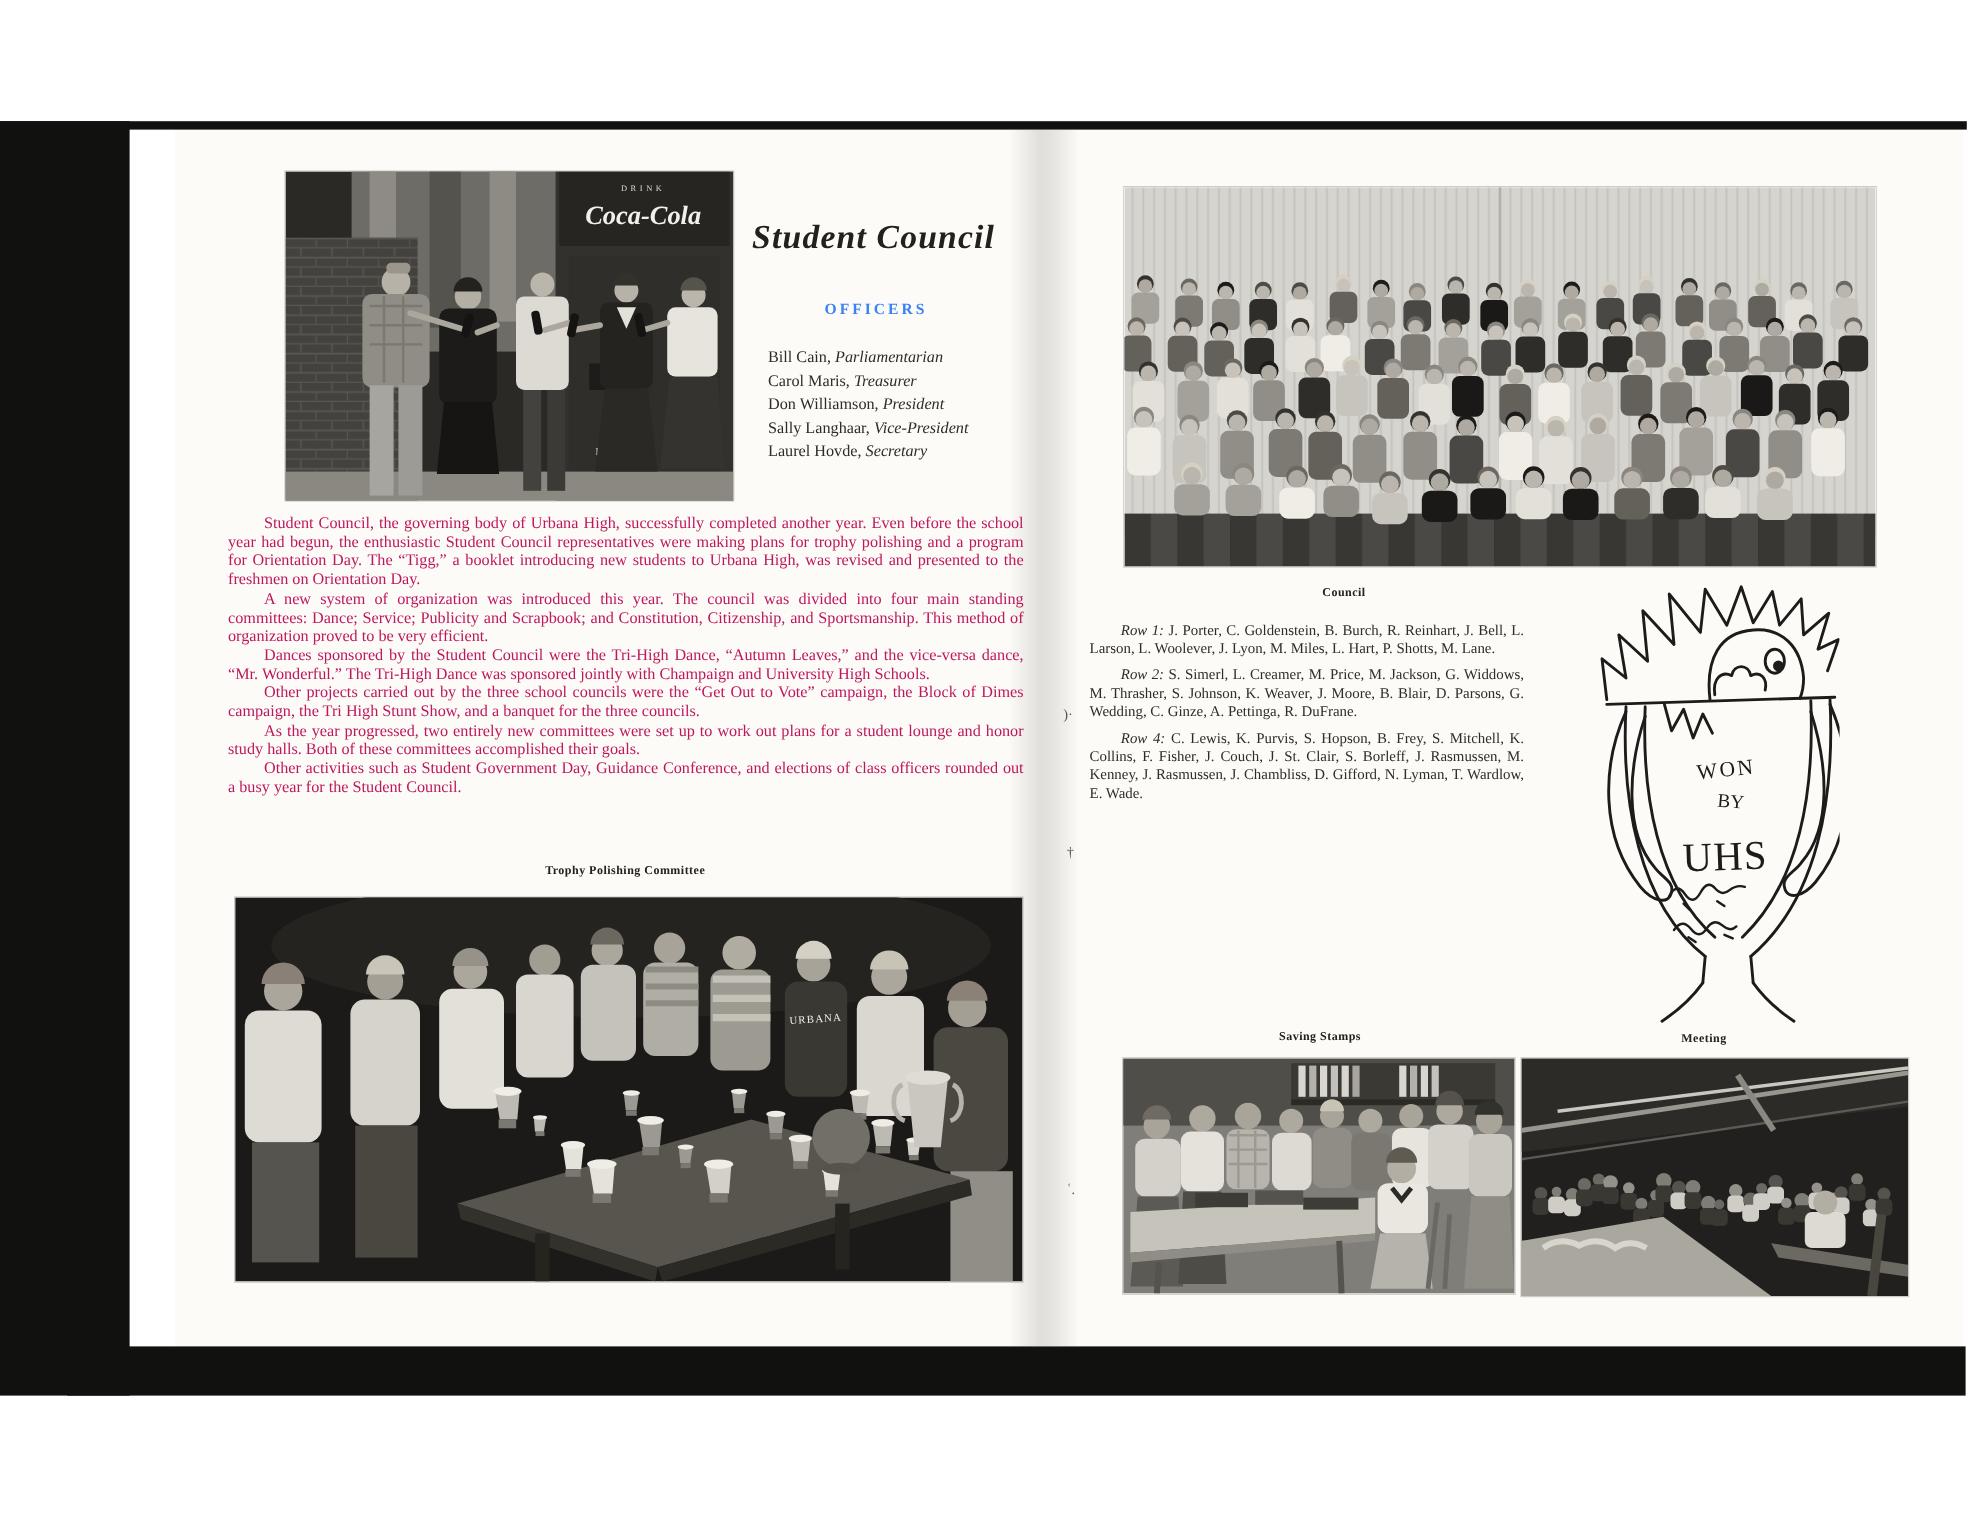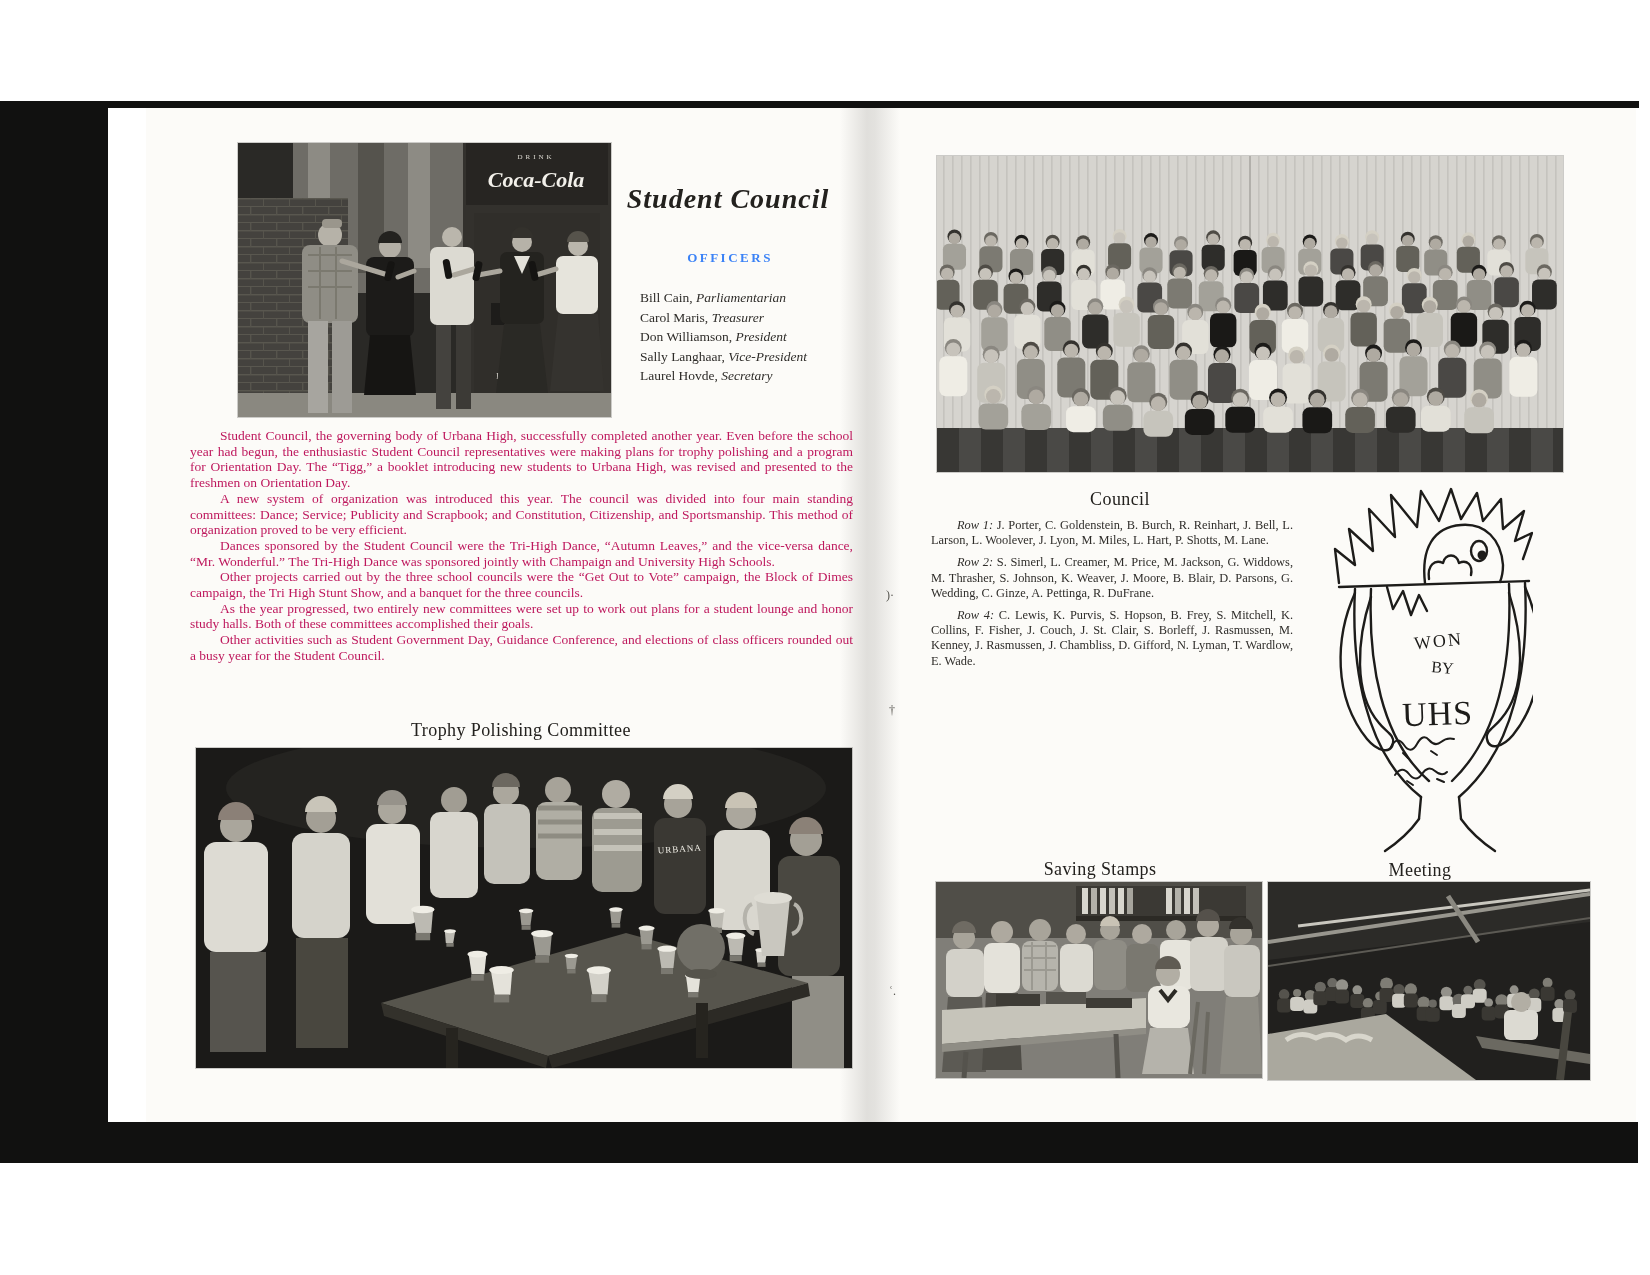--- a/index.html
+++ b/index.html
@@ -22,21 +22,21 @@
   .gutter{left:840px;top:108px;width:60px;height:1014px;
      background:linear-gradient(90deg,rgba(255,255,255,0),rgba(125,123,118,.22)45%,rgba(95,93,89,.16)58%,rgba(255,255,255,0));}
   .artifact{color:#56544f;font-size:12px;}
   
   .title{font-style:italic;font-weight:600;font-size:28px;letter-spacing:1px;color:#23211e;text-align:center;}
   .officers-h{font-size:13px;font-weight:700;letter-spacing:2.5px;text-align:center;color:#3b82f6;}
   .officer{font-size:13.5px;line-height:19.5px;color:#2e2c29;}
   .officer i{font-style:italic;}
   .body-copy{font-size:13.5px;line-height:15.7px;text-align:justify;color:#be185d;}
   .body-copy p{margin:0;text-indent:30px;}
-  .caption{font-weight:400;font-size:18px;letter-spacing:.4px;color:#23211e;text-align:center;}
+  .caption{font-weight:700;font-size:10px;letter-spacing:.4px;color:#23211e;text-align:center;}
   .rows-copy{font-size:12.4px;line-height:15.2px;text-align:justify;color:#2f2d2a;}
   .rows-copy p{margin:0 0 7px 0;text-indent:26px;}
   .rows-copy .rl{font-style:italic;}
   .photo{box-shadow:0 0 0 1px rgba(60,58,54,.25);}
   svg text{font-family:"Liberation Serif",serif;}
 </style>
 </head>
 <body>
 
 <div id="scan">
@@ -702,21 +702,21 @@
             <circle cx="0" cy="-1" r="9" fill="#d4d0c4"></circle>
             <circle cx="0" cy="1" r="7.38" fill="#afaaa1"></circle>
             <rect x="-14.85" y="8.1" width="29.7" height="26" rx="7.2" fill="#c6c4bc"></rect>
           </g>
         </g>
     </svg>
   </div>
 
   <div class="abs caption" style="left:1020px;top:489px;width:200px;">Council</div>
 
-  <div class="abs rows-copy" style="left:931px;top:518px;width:362px;">
+  <div class="abs rows-copy" style="left:908px;top:518px;width:362px;">
     <p><span class="rl">Row 1:</span> <span>J. Porter, C. Goldenstein, B. Burch, R. Reinhart, J. Bell, L. Larson, L. Woolever, J. Lyon, M. Miles, L. Hart, P. Shotts, M. Lane.</span></p>
     <p><span class="rl">Row 2:</span> <span>S. Simerl, L. Creamer, M. Price, M. Jackson, G. Widdows, M. Thrasher, S. Johnson, K. Weaver, J. Moore, B. Blair, D. Parsons, G. Wedding, C. Ginze, A. Pettinga, R. DuFrane.</span></p>
     <p><span class="rl">Row 4:</span> <span>C. Lewis, K. Purvis, S. Hopson, B. Frey, S. Mitchell, K. Collins, F. Fisher, J. Couch, J. St. Clair, S. Borleff, J. Rasmussen, M. Kenney, J. Rasmussen, J. Chambliss, D. Gifford, N. Lyman, T. Wardlow, E. Wade.</span></p>
   </div>
 
   <div class="abs" style="left:1333px;top:487px;width:200px;height:372px;">
     <svg width="200" height="372" viewBox="0 0 200 372" fill="none" stroke="#1d1c1a" stroke-width="2.4" stroke-linecap="round" stroke-linejoin="round">
 
       <path d="M6 96 L2 62 L22 78 L16 42 L40 64 L36 22 L62 50 L58 8 L84 40 L88 4 L106 34 L118 2 L128 32 L144 6 L150 34 L168 12 L170 42 L191 24 L182 54 L199 46 L190 72"></path>
 

